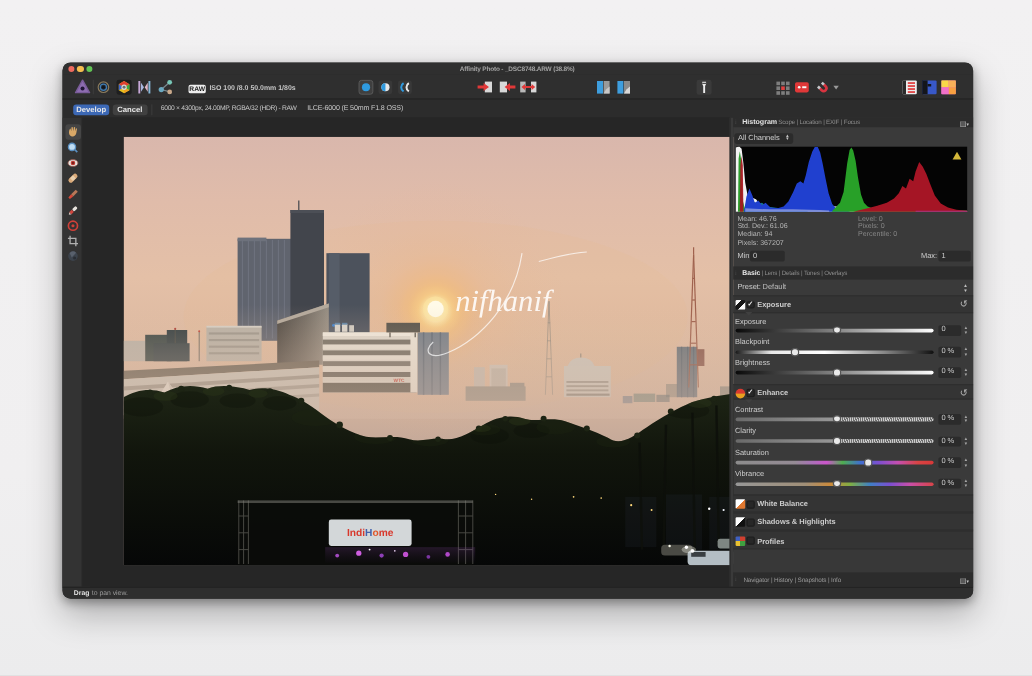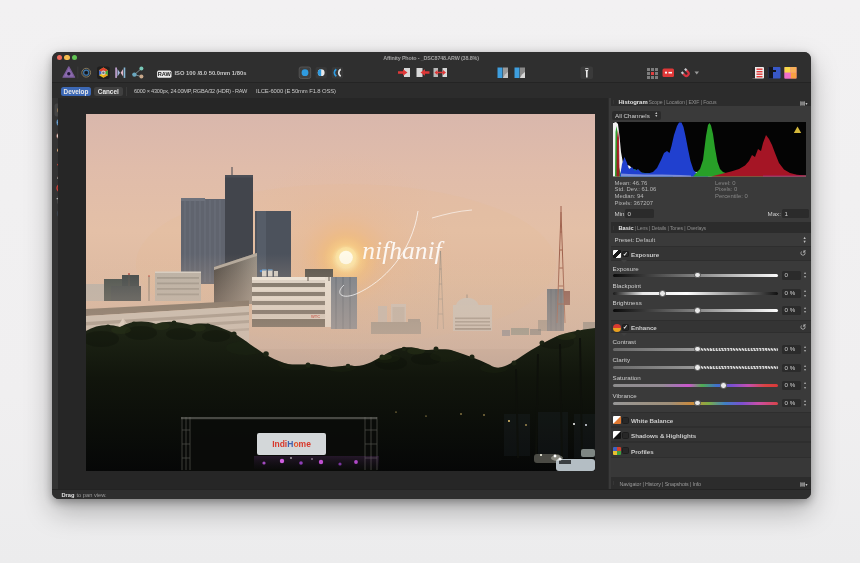--- a/index.html
+++ b/index.html
@@ -5,21 +5,21 @@
 #win{position:absolute;left:51.5px;top:52px;width:759px;height:446.5px;background:#2e2e2e;border-radius:7px;
 box-shadow:0 3px 8px rgba(0,0,0,0.30),0 12px 28px rgba(0,0,0,0.28);overflow:hidden;}
 .abs{position:absolute;}
 #titlebar{left:0;top:0;width:100%;height:10px;background:#2f2f2f;}
 .tl{position:absolute;top:2.6px;width:5.2px;height:5.2px;border-radius:50%;}
 #title{position:absolute;top:2.8px;left:0;width:100%;text-align:center;font-size:5.4px;letter-spacing:-0.15px;color:#a2a2a2;font-weight:bold;}
 #toolbar{left:0;top:10px;width:100%;height:20px;background:#2f2f2f;}
 #subbar{left:0;top:30px;width:100%;height:15.5px;background:#2c2c2c;border-top:1px solid #242424;box-sizing:border-box;}
 #content{left:0;top:45.5px;width:100%;height:391.5px;background:#262626;}
 #sidebar{left:0;top:0;width:17.5px;height:100%;background:#333333;border-right:1px solid #262626;box-sizing:border-box;}
-#canvas{left:6px;top:0;width:541.5px;height:100%;background:#262626;}
+#canvas{left:23px;top:0;width:541.5px;height:100%;background:#262626;}
 #panel{left:559px;top:0;width:200px;height:391.5px;background:#3a3a3a;font-size:6.5px;color:#c8c8c8;}
 #statusbar{left:0;top:437px;width:100%;height:9.5px;background:#2e2e2e;border-top:1px solid #232323;box-sizing:border-box;color:#9a9a9a;font-size:5.7px;}
 .btn{position:absolute;height:9.5px;border-radius:2.5px;color:#e8e8e8;font-size:6.4px;font-weight:bold;text-align:center;line-height:9.5px;top:3.5px;}
 .ttx{position:absolute;color:#c9c9c9;font-size:5.9px;top:5.2px;letter-spacing:-0.12px;white-space:nowrap;}
 
 .ptabs{position:absolute;left:0;width:100%;height:9px;background:#2c2c2c;color:#8d8d8d;font-size:6px;white-space:nowrap;}
 .prow{position:absolute;left:0;width:100%;}
 .slider{position:absolute;height:3px;border-radius:1.5px;left:2px;width:165px;}
 .thumb{position:absolute;width:6.5px;height:6.5px;border-radius:50%;background:#e9e9e9;border:1px solid #555;box-sizing:border-box;top:-2px;}
 .vbox{position:absolute;width:16px;height:8.5px;background:#2b2b2b;border-radius:1.5px;color:#cfcfcf;font-size:6.2px;line-height:8.5px;padding-left:2.5px;}

